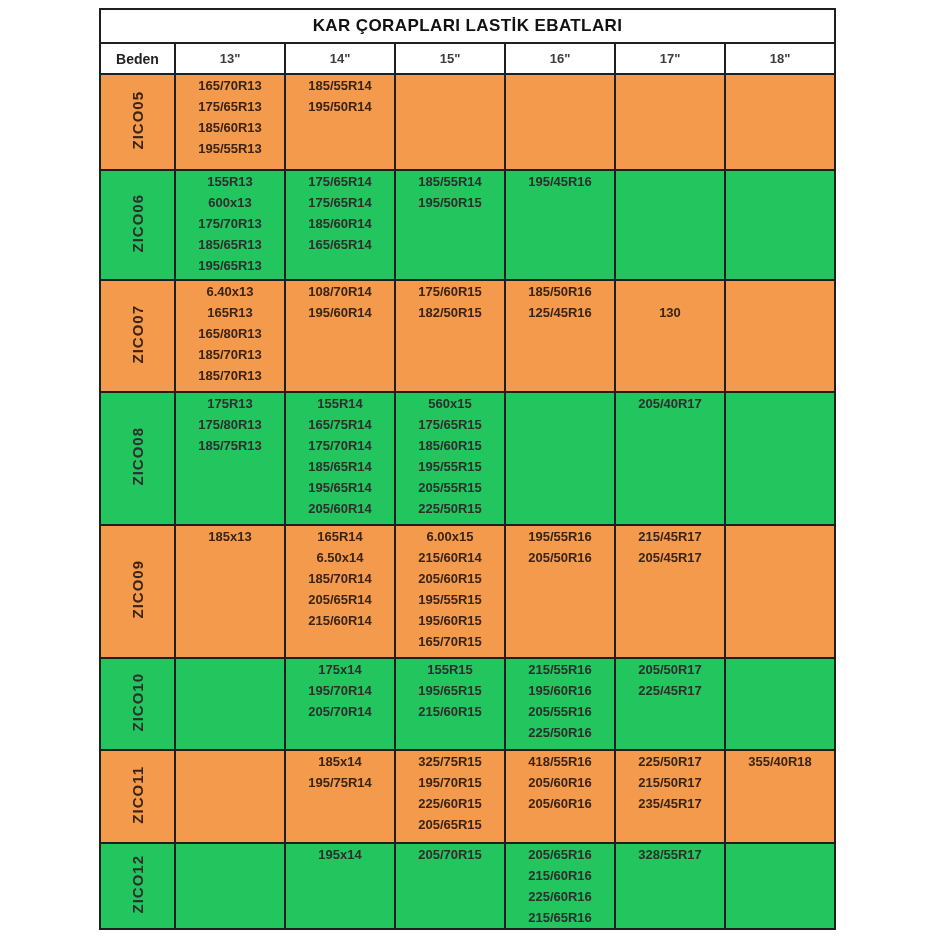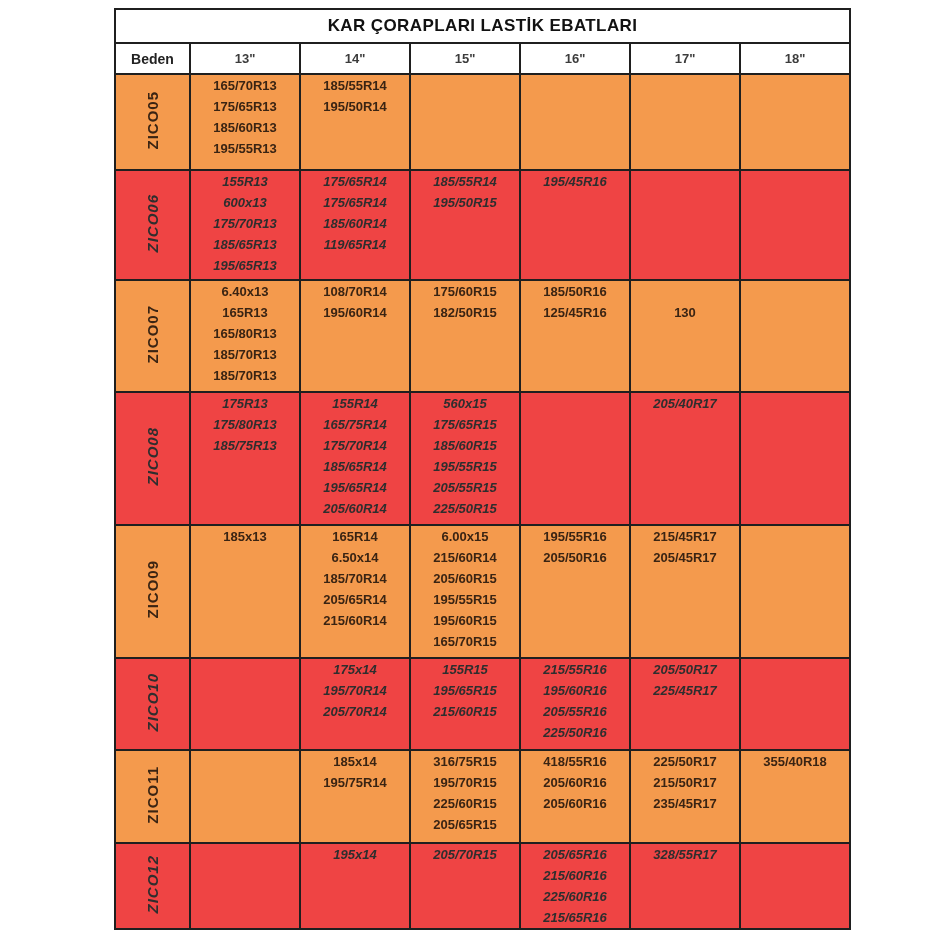--- a/index.html
+++ b/index.html
@@ -3,21 +3,21 @@
 <meta charset="utf-8">
 <style>
   * { margin: 0; padding: 0; box-sizing: border-box; }
   html, body {
     width: 938px; height: 938px;
     background: #ffffff;
     font-family: "Liberation Sans", sans-serif;
   }
   #stage {
     position: absolute;
-    left: 114px; top: 8px;
+    left: 99px; top: 8px;
     width: 735px;
   }
   table {
     border-collapse: collapse;
     table-layout: fixed;
     width: 735px;
   }
   col.c-label { width: 75px; }
   col.c-size  { width: 110px; }
   td, th {
@@ -58,21 +58,21 @@
   th.rl { vertical-align: middle; text-align: center; }
   th.rl span {
     display: inline-block;
     writing-mode: vertical-rl;
     transform: rotate(180deg);
     font-size: 15px;
     letter-spacing: 1px;
   }
   tr.orange td, tr.orange th { background: var(--row-orange, #F49A4D); }
   tr.orange td.cell .v, tr.orange th.rl span { color: var(--text-orange, #3a2413); }
-  tr.white td, tr.white th { background: #ef4444; font-style: italic; }
+  tr.white td, tr.white th { background: #22c55e; }
   tr.white td.cell .v, tr.white th.rl span { color: var(--text-white-row, #2e2e2e); }
 </style>
 </head>
 <body>
 
 <div id="stage">
   <table>
     <colgroup>
       <col class="c-label">
       <col class="c-size">
@@ -122,21 +122,21 @@
             <div class="v">155R13</div>
             <div class="v">600x13</div>
             <div class="v">175/70R13</div>
             <div class="v">185/65R13</div>
             <div class="v">195/65R13</div>
           </td>
           <td class="cell">
             <div class="v">175/65R14</div>
             <div class="v">175/65R14</div>
             <div class="v">185/60R14</div>
-            <div class="v">119/65R14</div>
+            <div class="v">165/65R14</div>
           </td>
           <td class="cell">
             <div class="v">185/55R14</div>
             <div class="v">195/50R15</div>
           </td>
           <td class="cell">
             <div class="v">195/45R16</div>
           </td>
           <td class="cell"></td>
           <td class="cell"></td>
@@ -253,21 +253,21 @@
           <td class="cell"></td>
         </tr>
         <tr class="orange" style="height: 93px;">
           <th class="rl"><span>ZICO11</span></th>
           <td class="cell"></td>
           <td class="cell">
             <div class="v">185x14</div>
             <div class="v">195/75R14</div>
           </td>
           <td class="cell">
-            <div class="v">316/75R15</div>
+            <div class="v">325/75R15</div>
             <div class="v">195/70R15</div>
             <div class="v">225/60R15</div>
             <div class="v">205/65R15</div>
           </td>
           <td class="cell">
             <div class="v">418/55R16</div>
             <div class="v">205/60R16</div>
             <div class="v">205/60R16</div>
           </td>
           <td class="cell">

